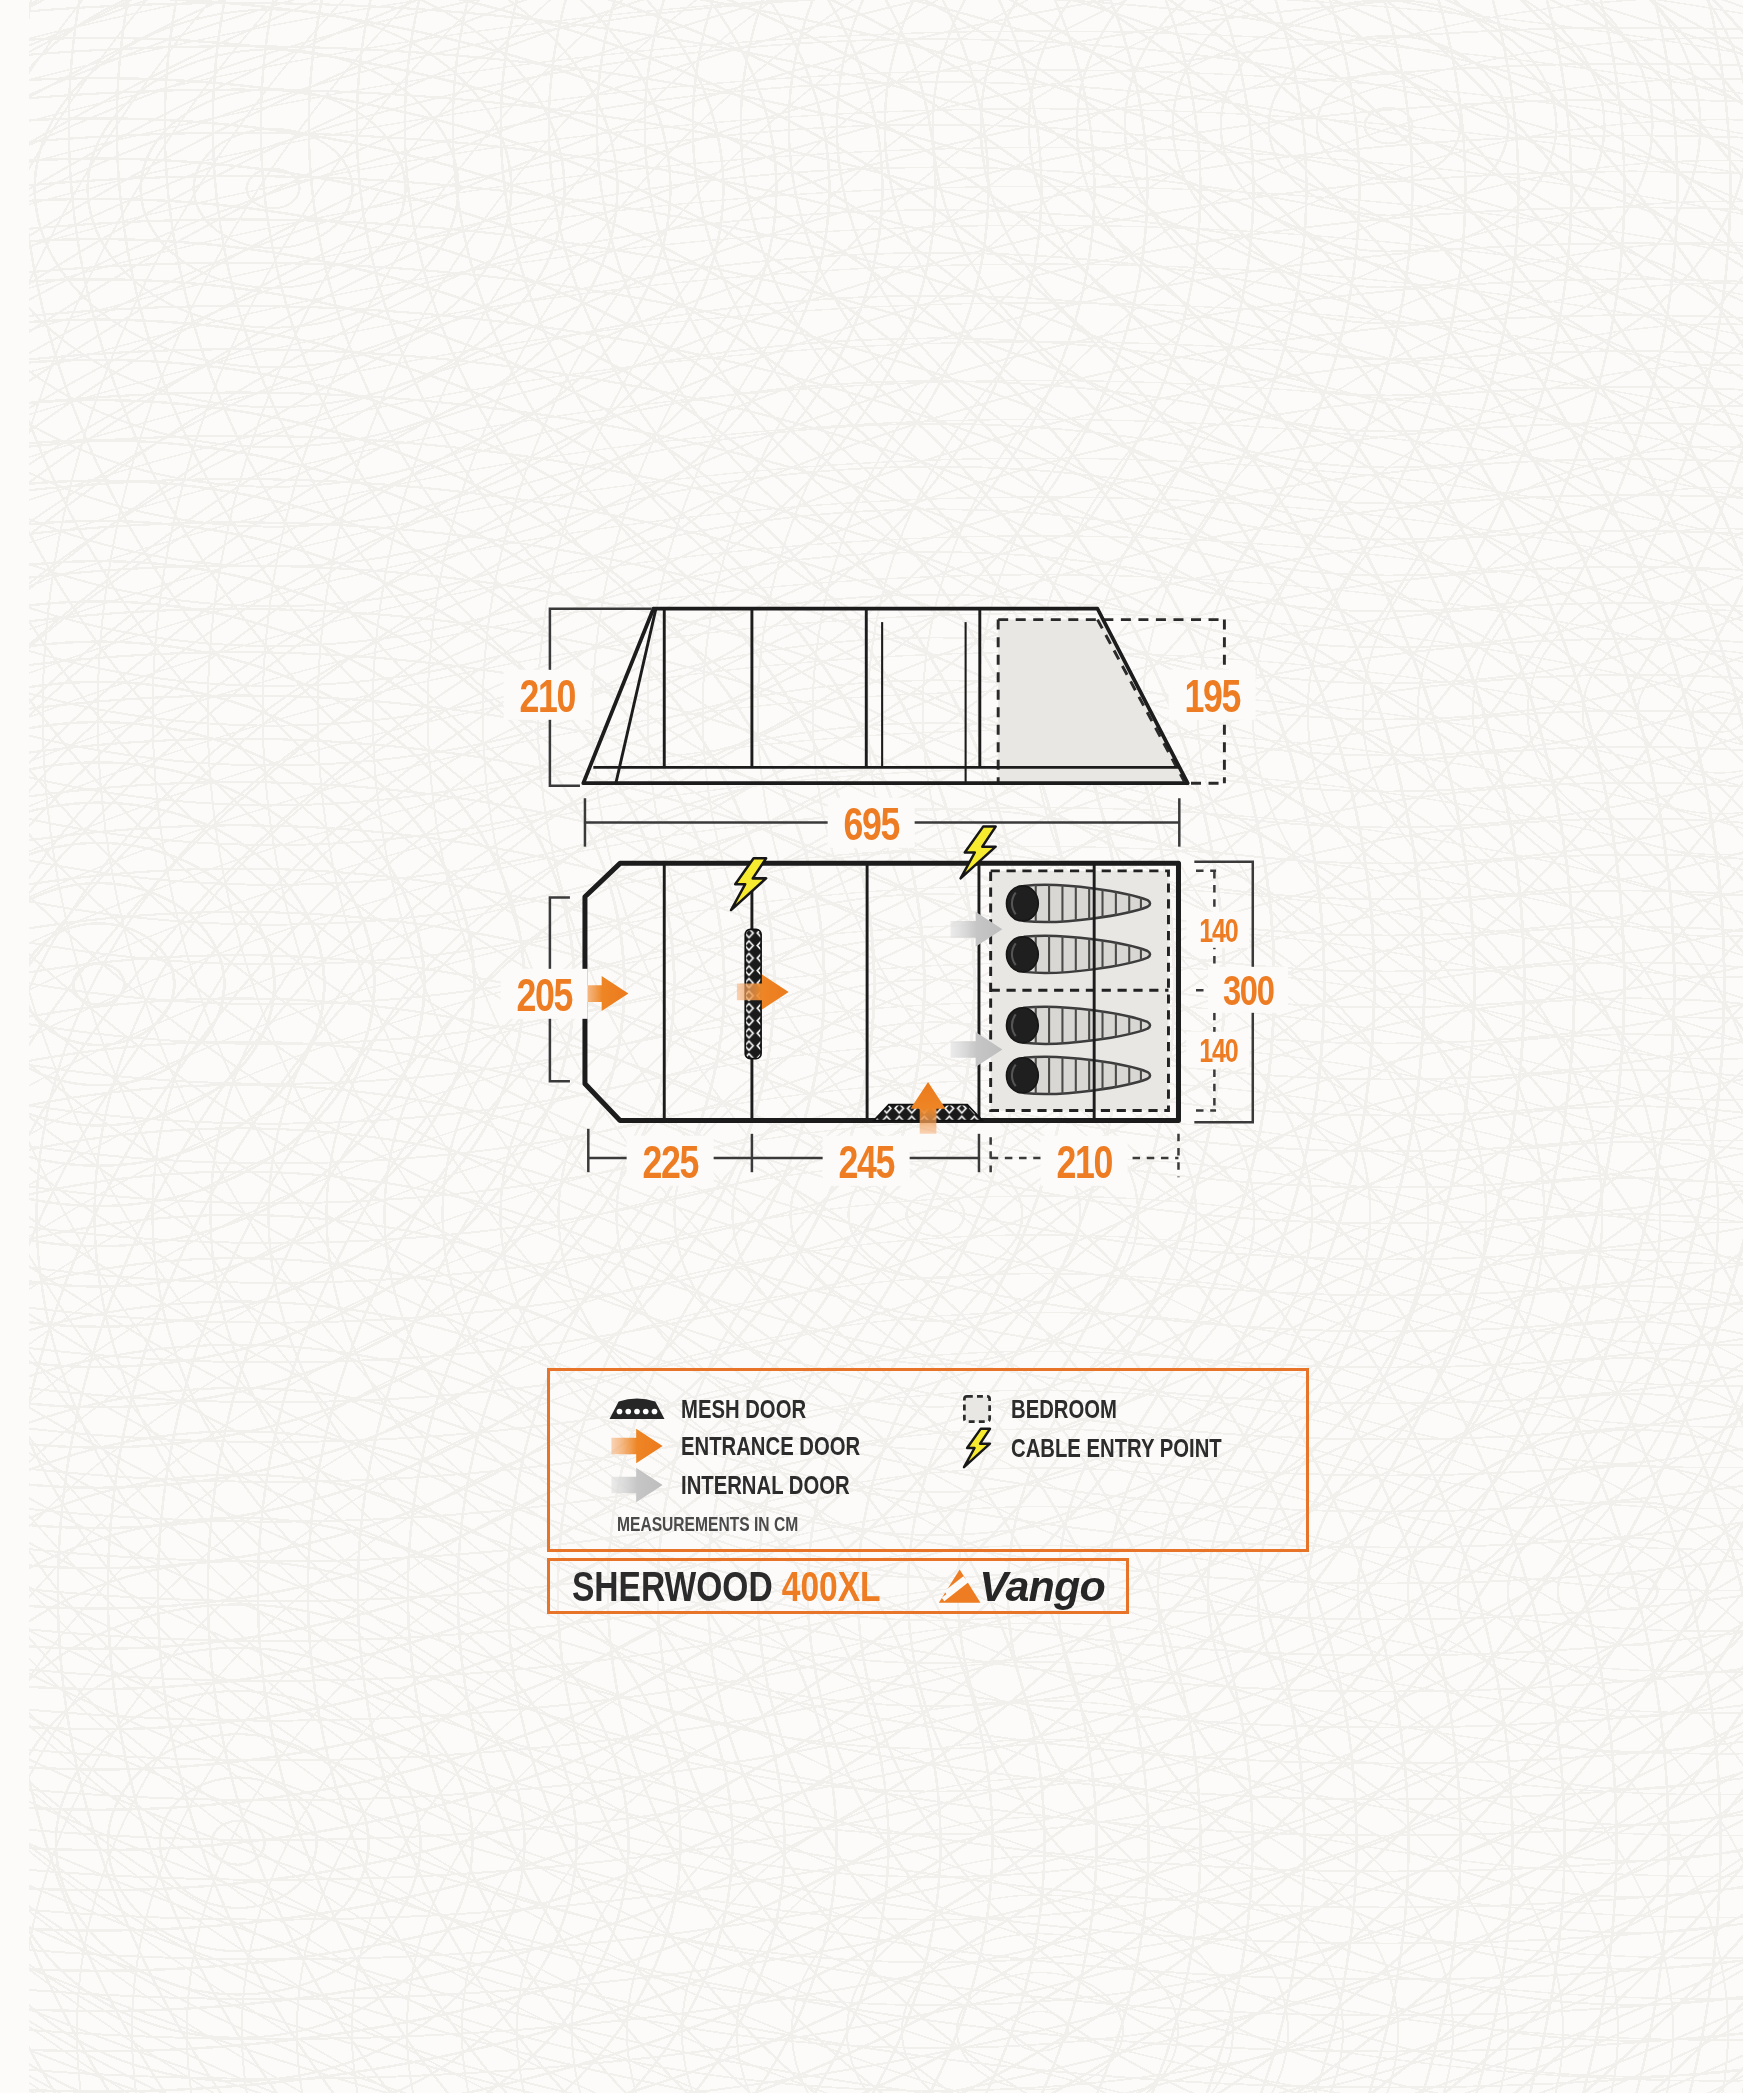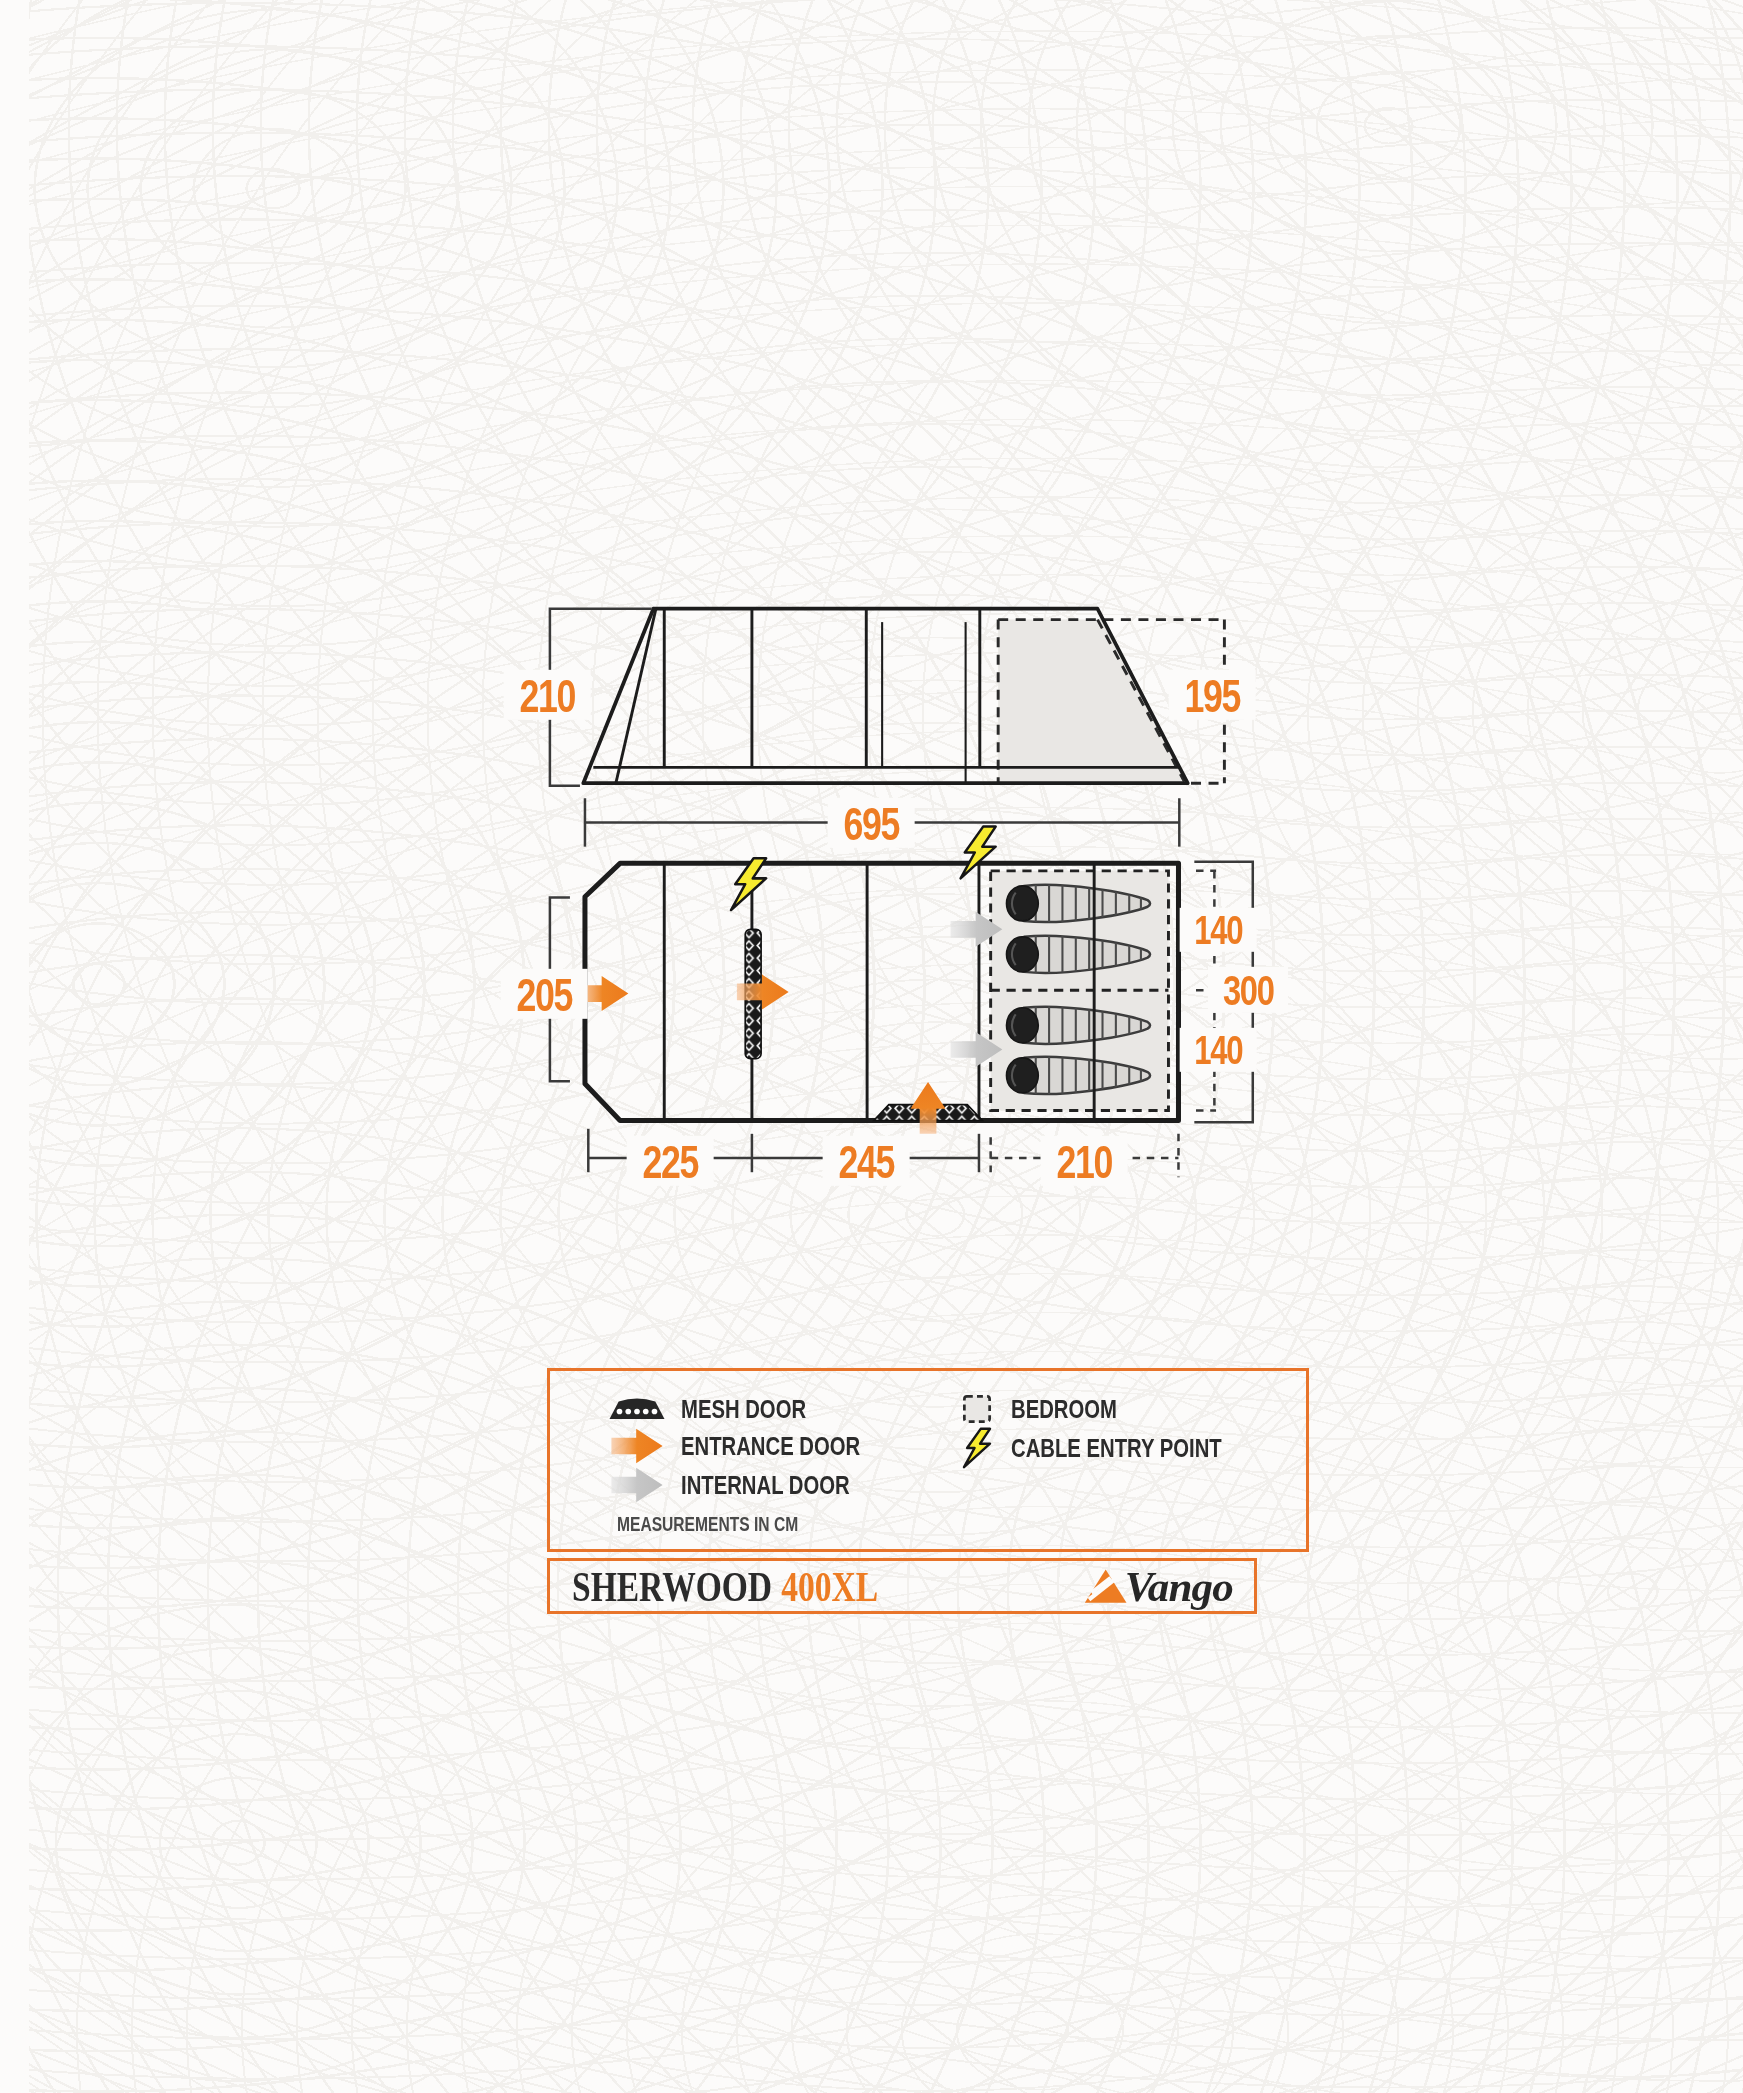--- a/index.html
+++ b/index.html
@@ -26,31 +26,31 @@
   svg.diagram{position:absolute;left:0;top:0;}
 
   
   .chip{
     position:absolute;transform:translate(-50%,-50%);
     background:#fcfbfa;color:#ED7C23;font-weight:700;line-height:1;
     padding:1.7px 6.7px;white-space:nowrap;
   }
   .chip .cx{display:inline-block;transform:scaleX(.76);letter-spacing:-1.7px;}
   .f55{font-size:47px;}
-  .f46{font-size:41px;}
+  .f46{font-size:33px;}
   .f52{font-size:43px;}
 
   
   .legend-box{
     position:absolute;left:518px;top:1368px;width:762px;height:184px;
     border:3.3px solid #E8742A;box-sizing:border-box;
   }
   .title-box{
-    position:absolute;left:518px;top:1558px;width:710px;height:56px;
-    border:3.3px solid #E8742A;box-sizing:border-box;font-family:Liberation Serif, serif;
+    position:absolute;left:518px;top:1558px;width:582px;height:56px;
+    border:3.3px solid #E8742A;box-sizing:border-box;
   }
   .leg-icon{position:absolute;transform:translate(-50%,-50%);display:flex;align-items:center;justify-content:center;}
   .leg-label{
     position:absolute;transform:translateY(-50%);
     color:#2c2c2c;font-weight:700;font-size:26px;line-height:1;white-space:nowrap;
   }
   .leg-label .cx,.note .cx,.title-text .cx{display:inline-block;transform:scaleX(.78);transform-origin:left center;letter-spacing:0px;}
   .note{
     position:absolute;left:67px;top:153px;transform:translateY(-50%);
     color:#4a4a4a;font-weight:700;font-size:20px;line-height:1;white-space:nowrap;

